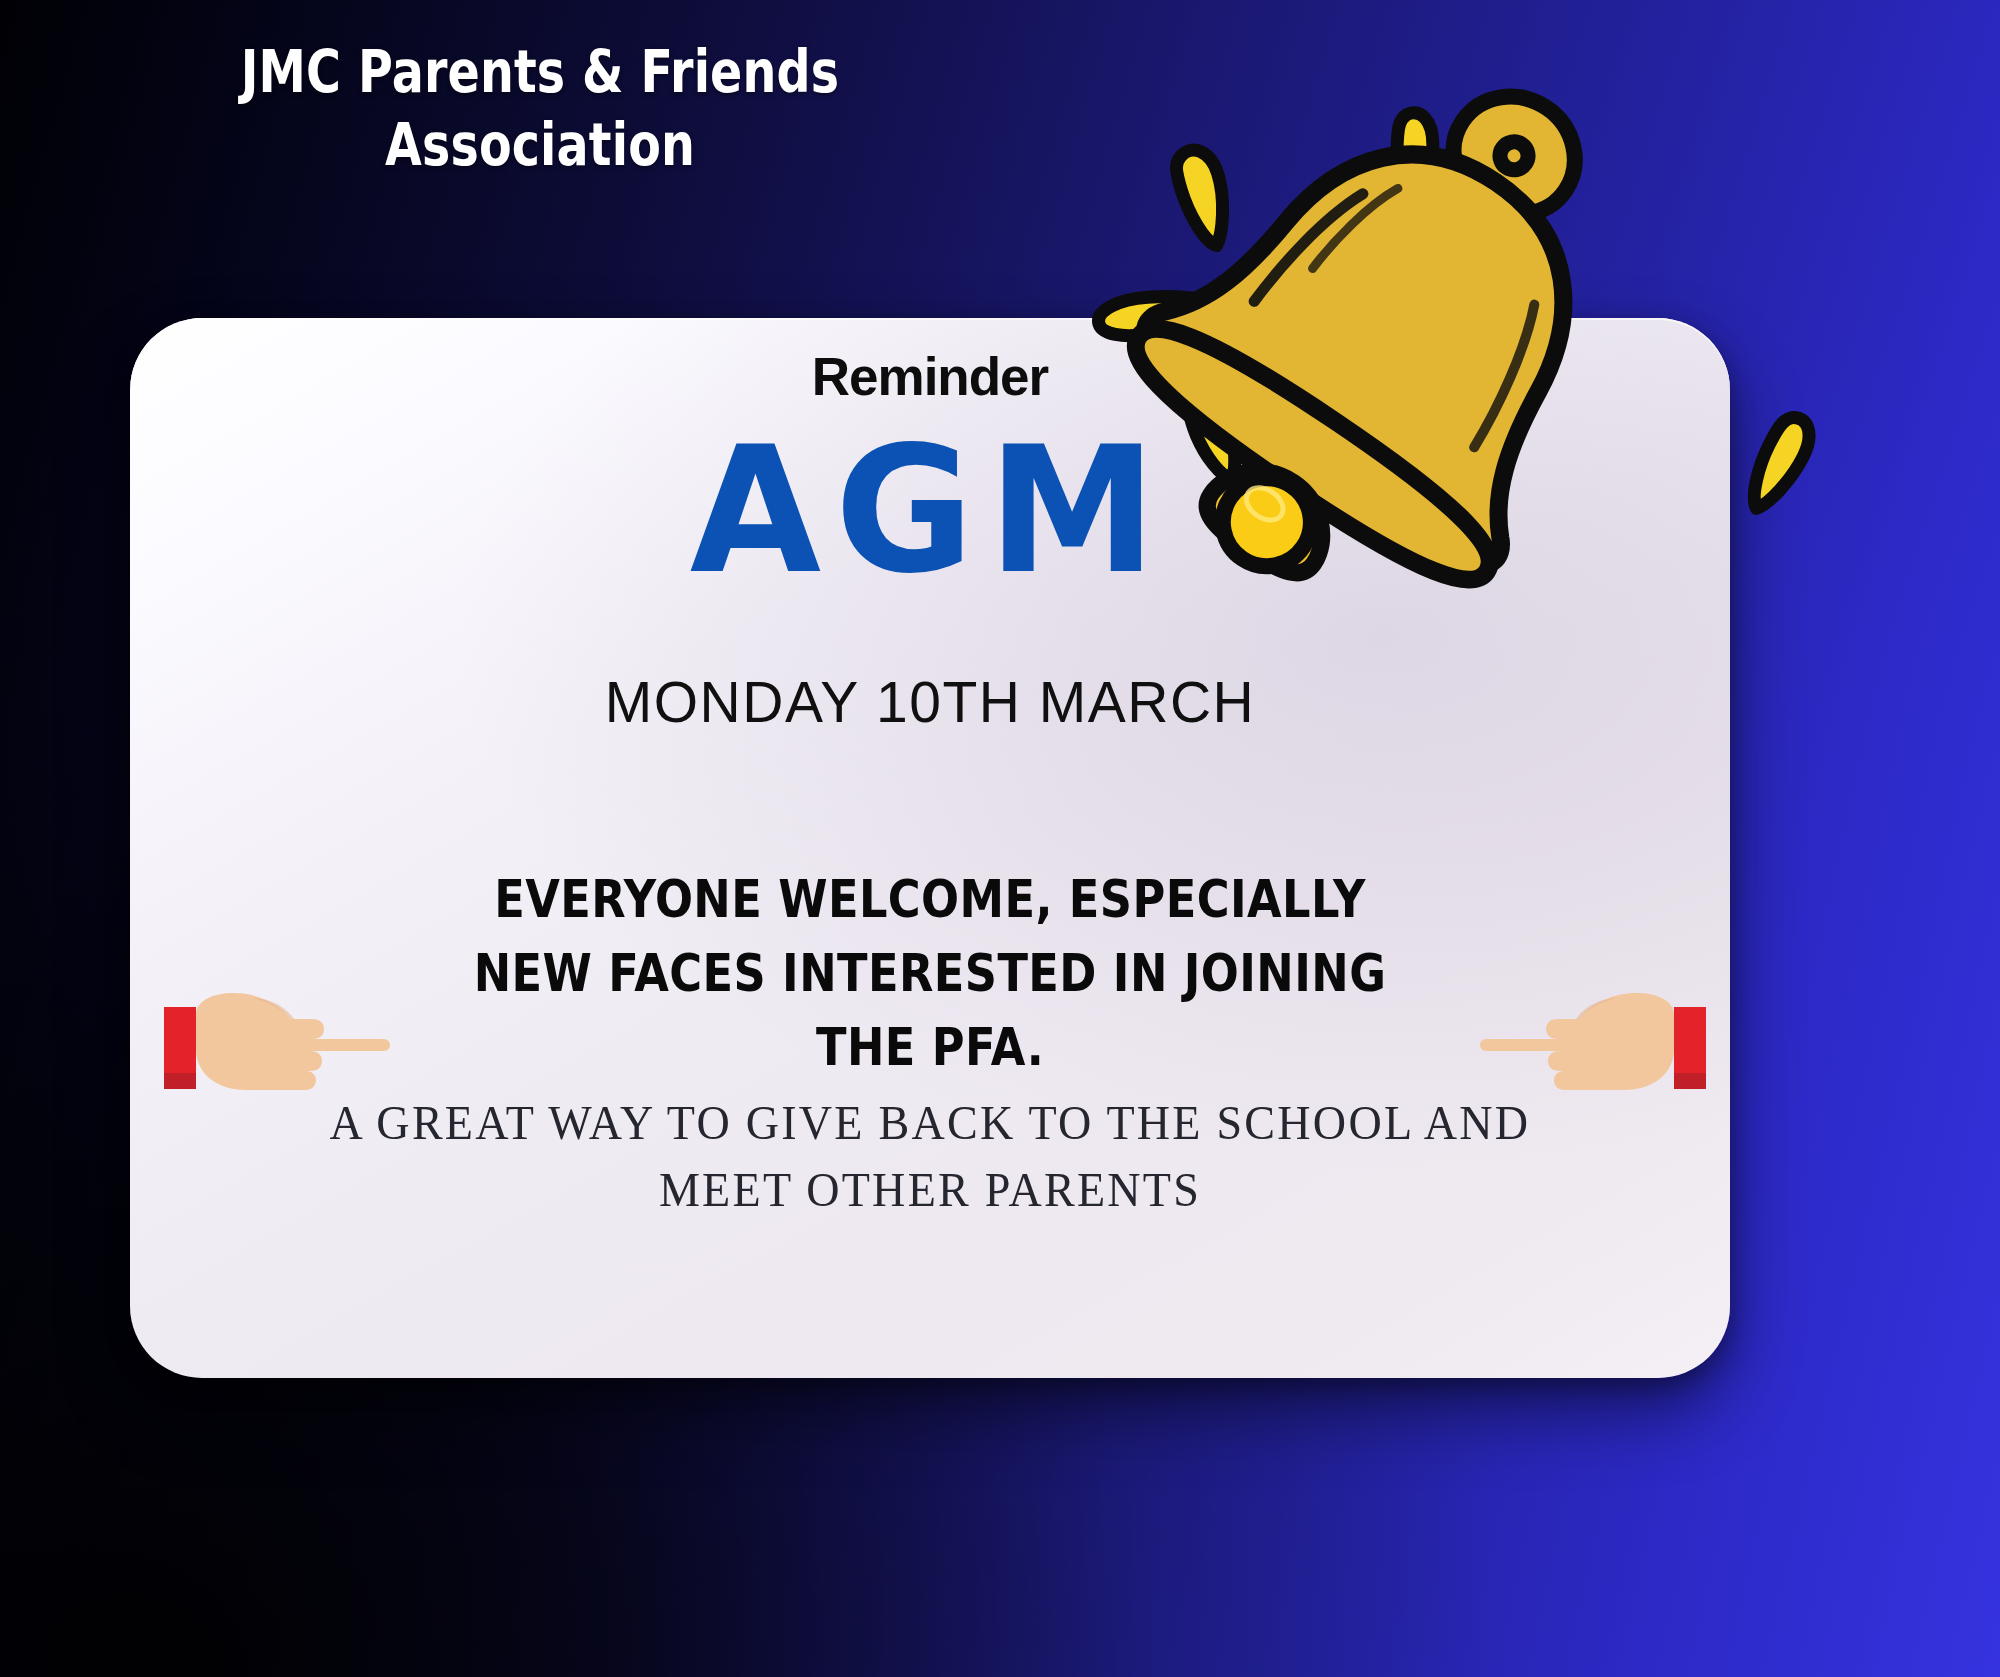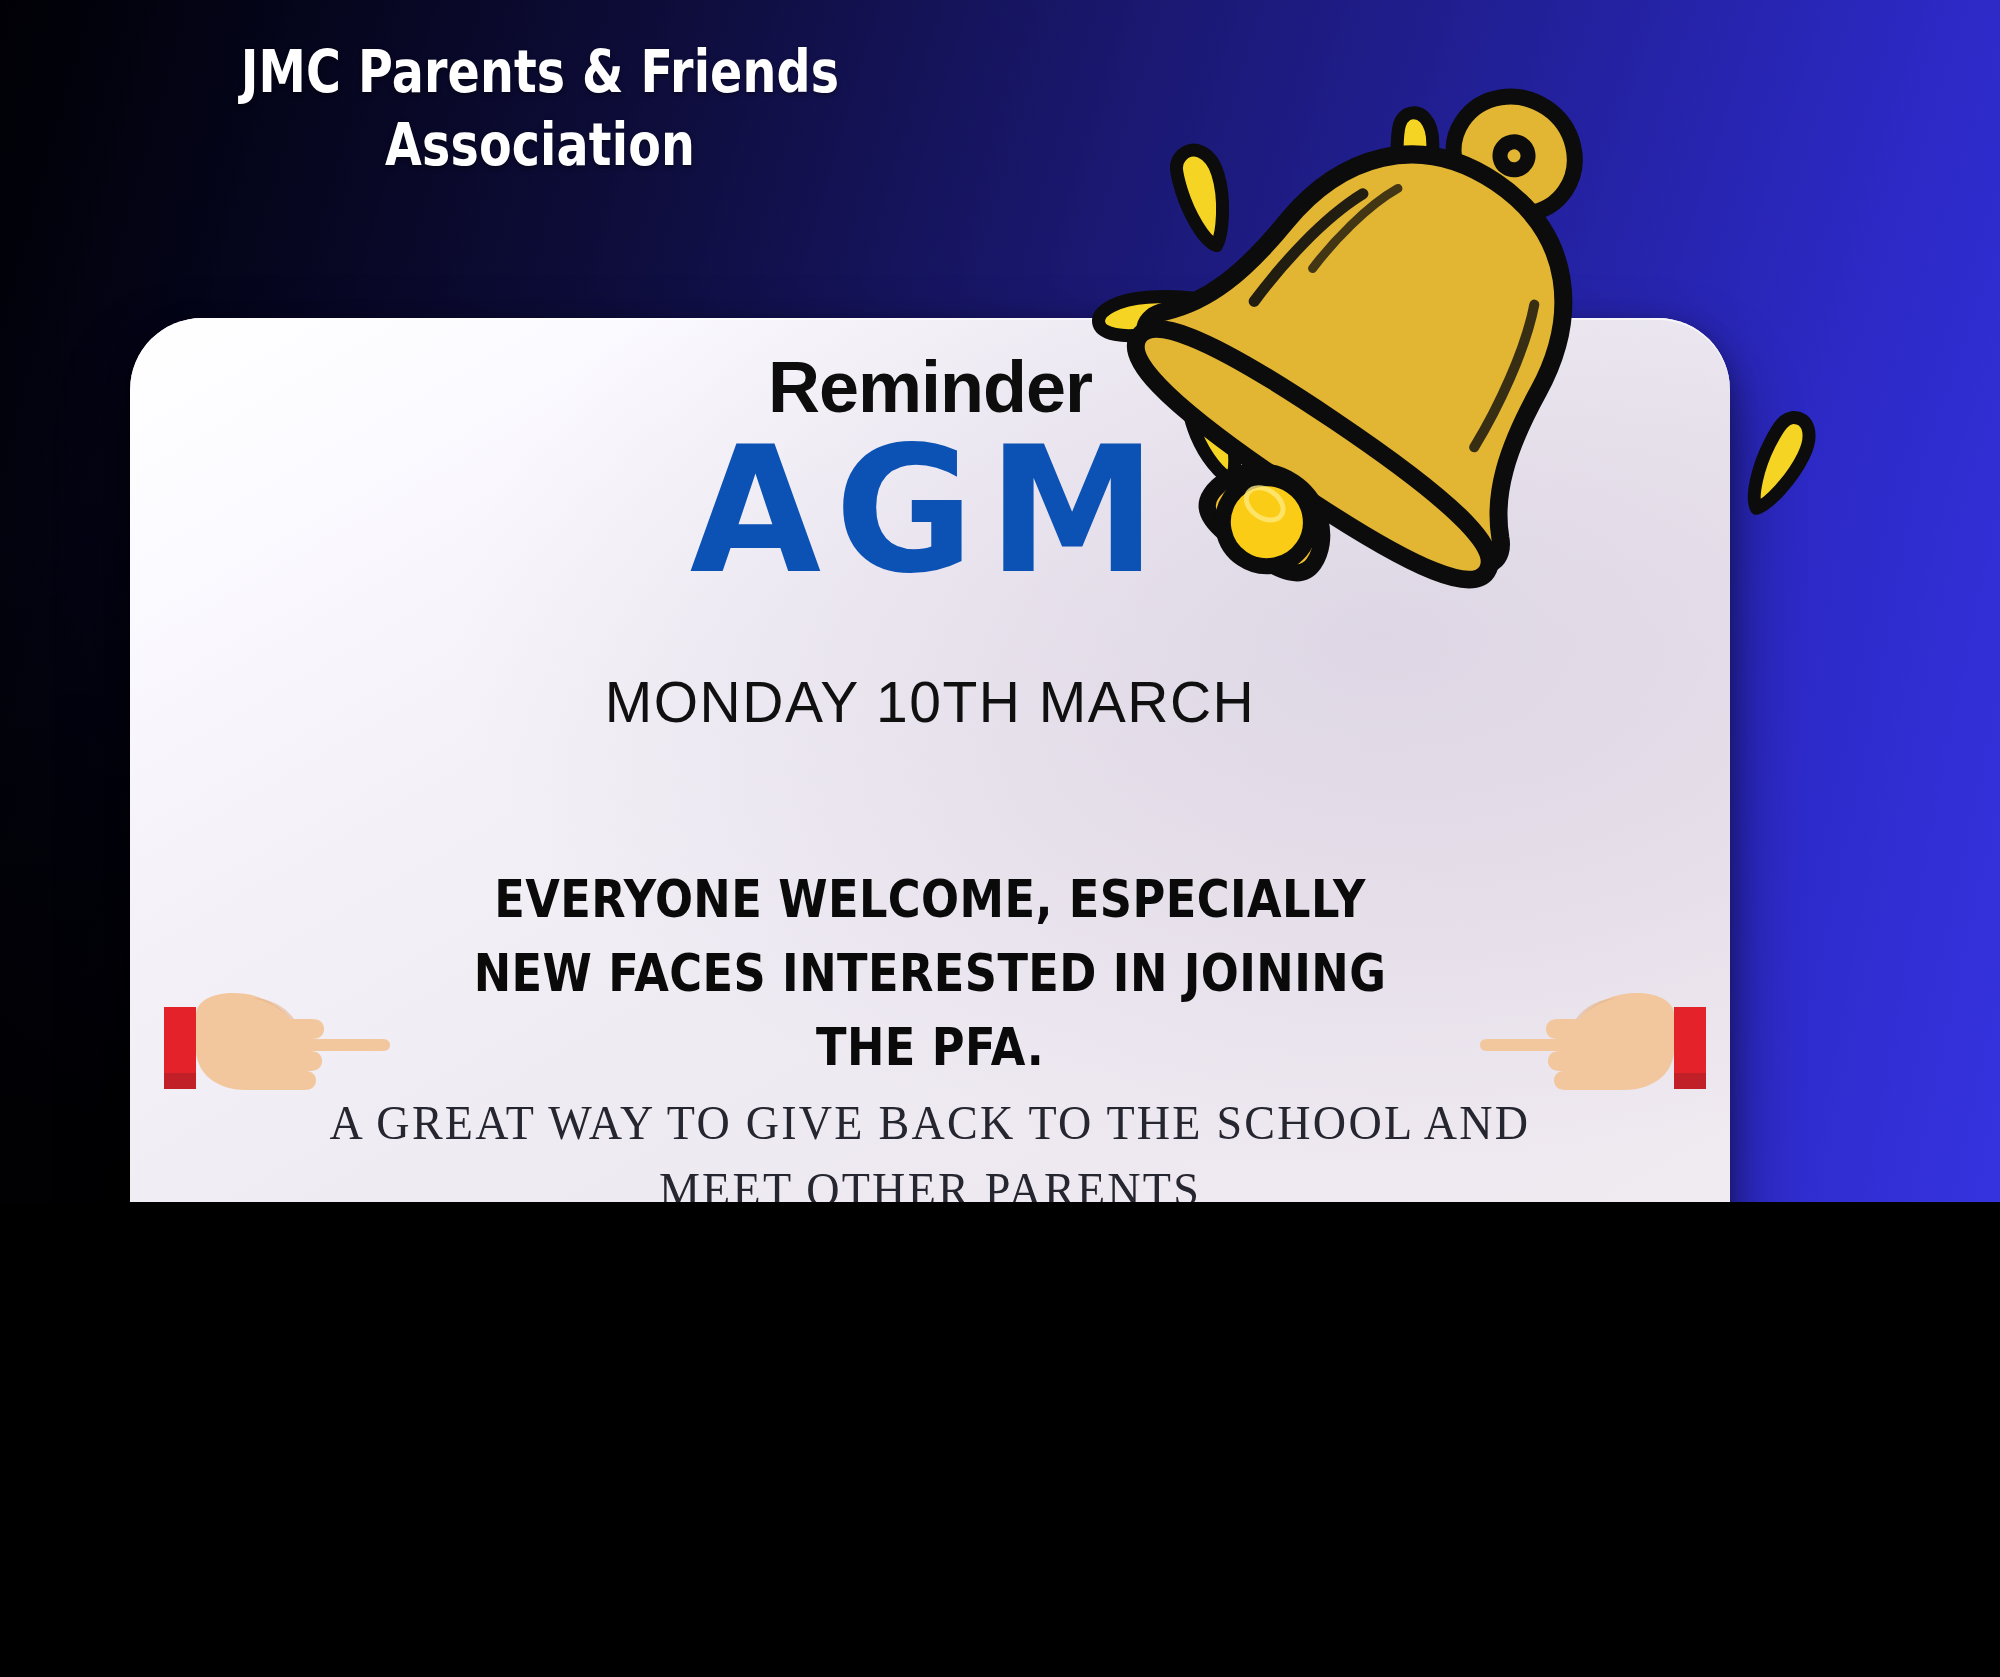--- a/index.html
+++ b/index.html
@@ -3,21 +3,21 @@
 <meta charset="utf-8">
 <style>
   html, body {
     margin: 0;
     padding: 0;
     background: #000;
   }
   #poster {
     position: relative;
     width: 2000px;
-    height: 1202px;
+    height: 1677px;
     overflow: hidden;
     font-family: "Liberation Sans", sans-serif;
     background:
       radial-gradient(120% 130% at 95% 40%, #3838E8 0%, #2A27C9 18%, #1E1C92 42%, #14124F 62%, #0A0923 78%, #030310 90%, #000000 100%);
   }
   #bgwash {
     position: absolute;
     inset: 0;
     background: linear-gradient(105deg, #000004 0%, #05051c 14%, #0e0d3b 30%, #1a1870 50%, #23219c 68%, #2c29c6 84%, #3634e2 100%);
     opacity: 0.96;
@@ -78,21 +78,21 @@
   }
 
   .reminder {
     position: absolute;
     top: 28px;
     left: 0;
     width: 100%;
     text-align: center;
     font-family: "Liberation Sans", sans-serif;
     font-weight: bold;
-    font-size: 72px;
+    font-size: 53px;
     color: #0d0d0d;
     letter-spacing: -1px;
   }
   .agm {
     position: absolute;
     top: 105px;
     left: 0;
     width: 100%;
     text-align: center;
     font-family: "DejaVu Sans", sans-serif;

